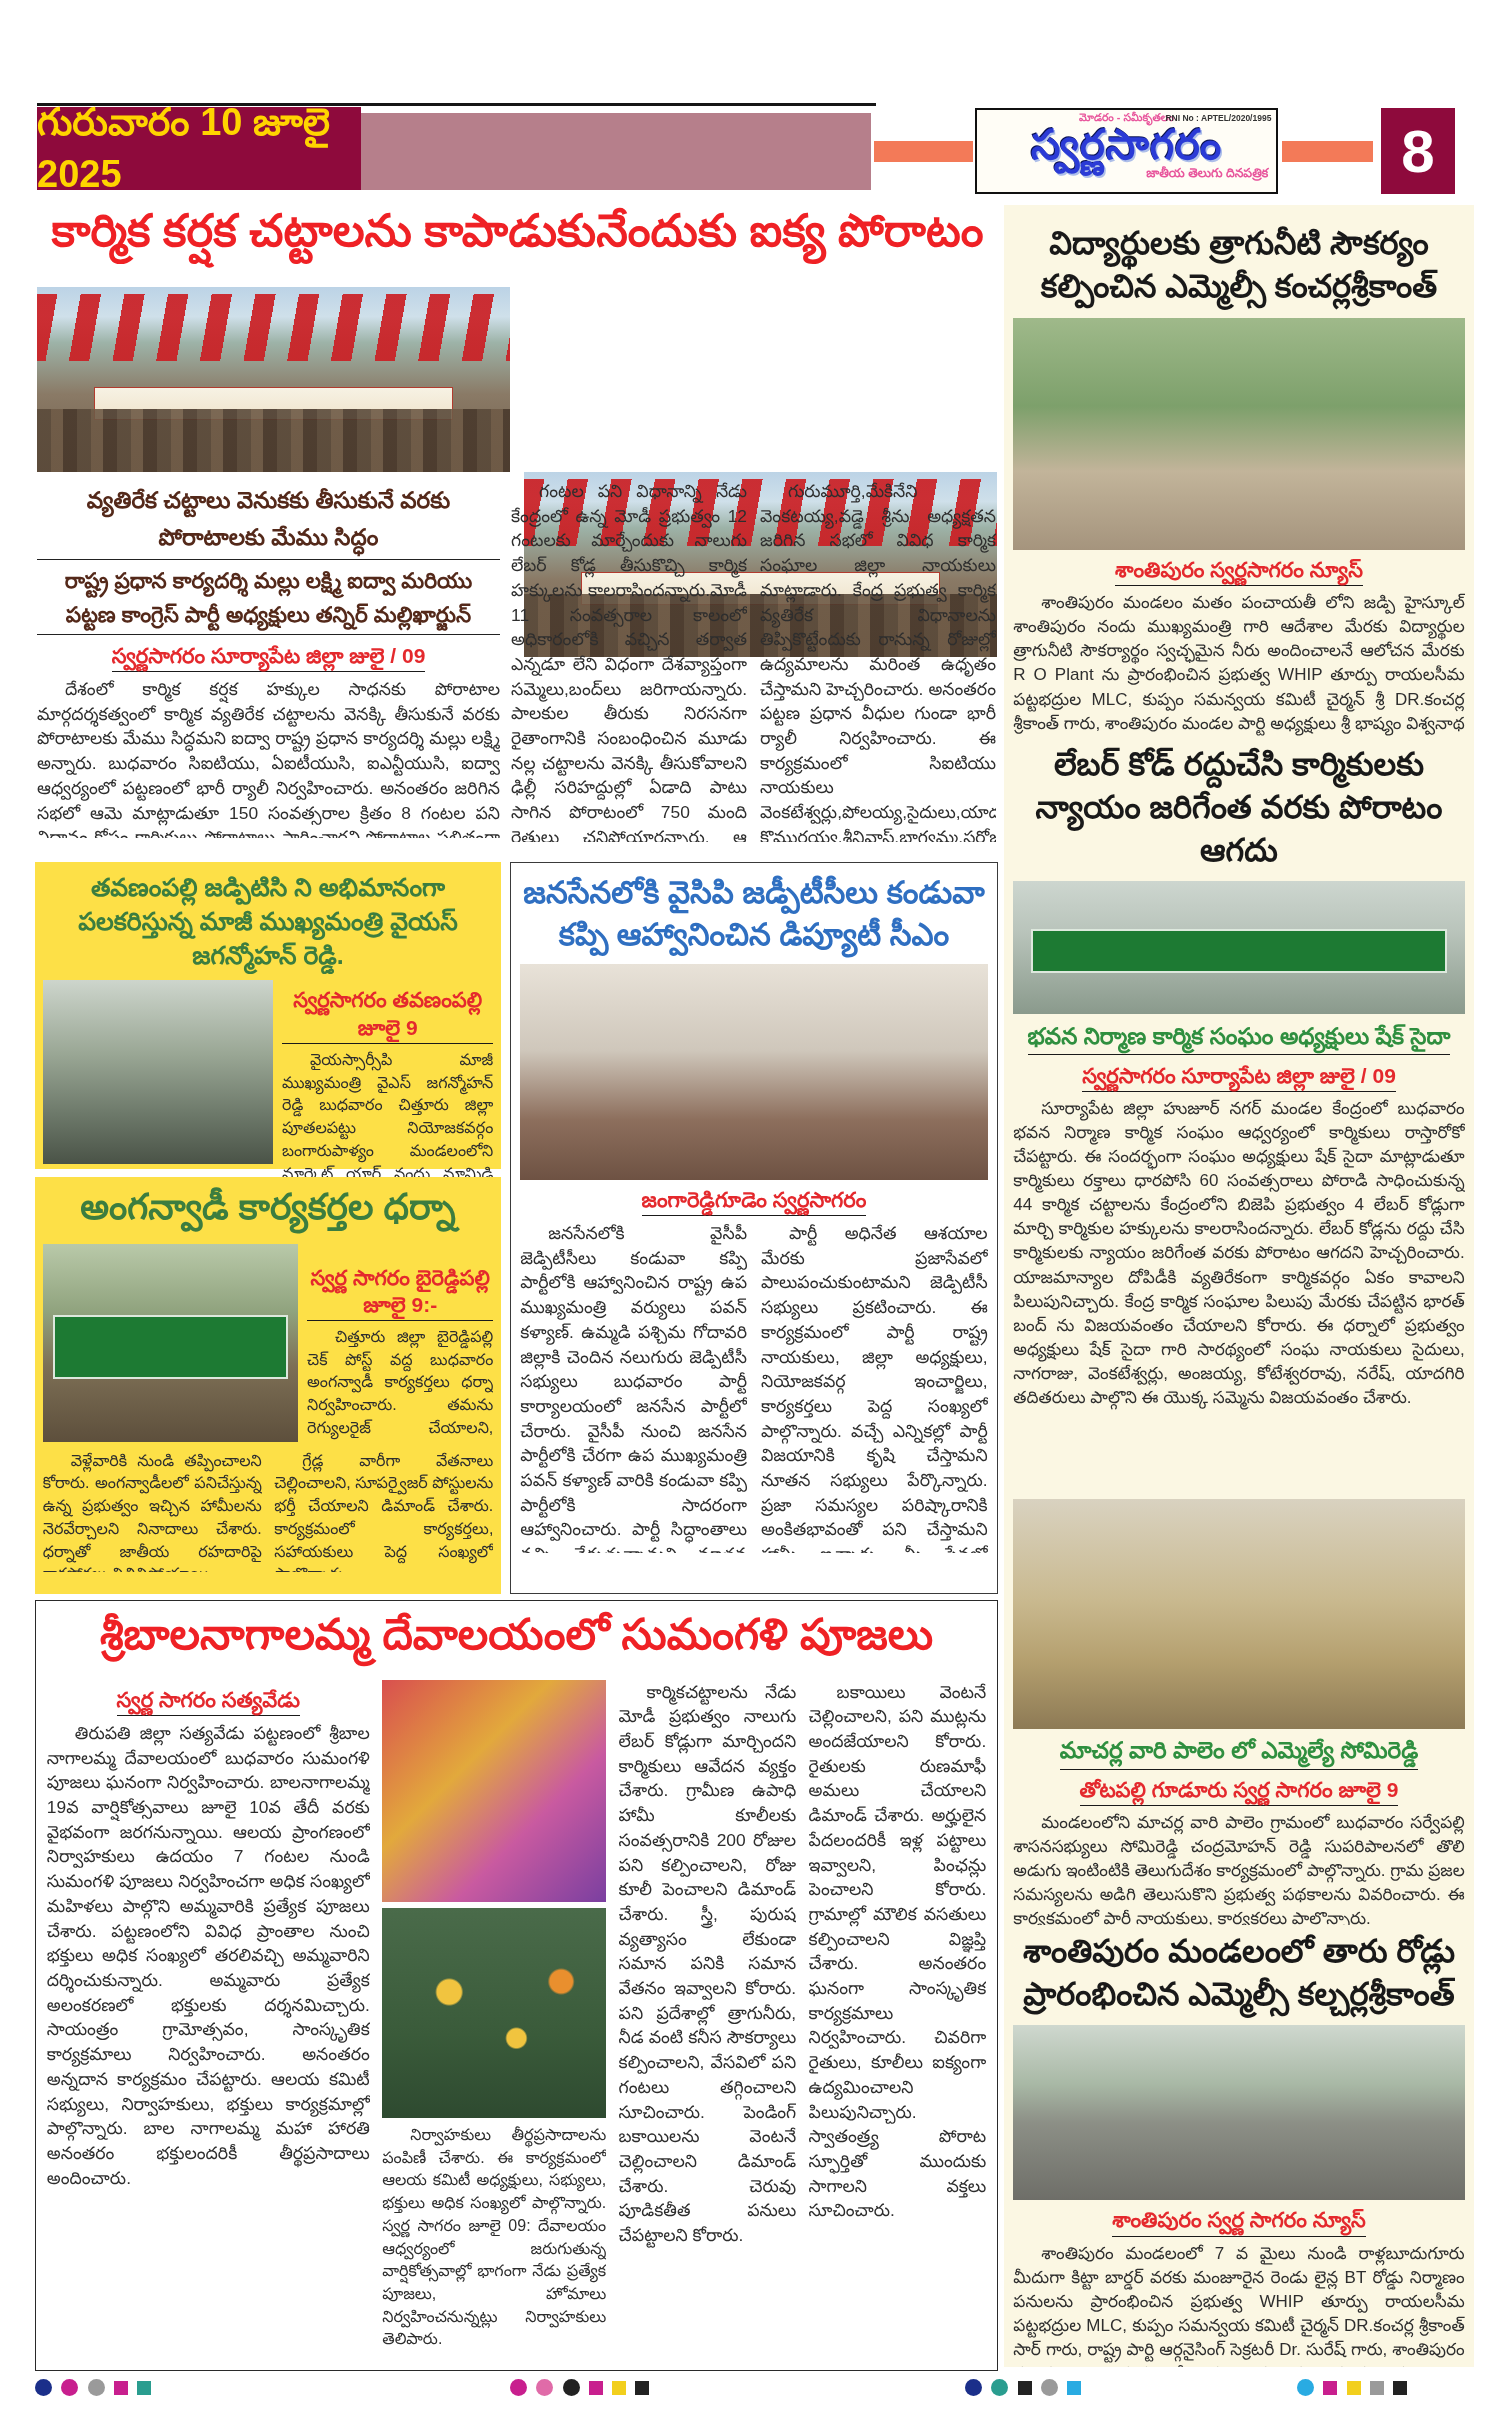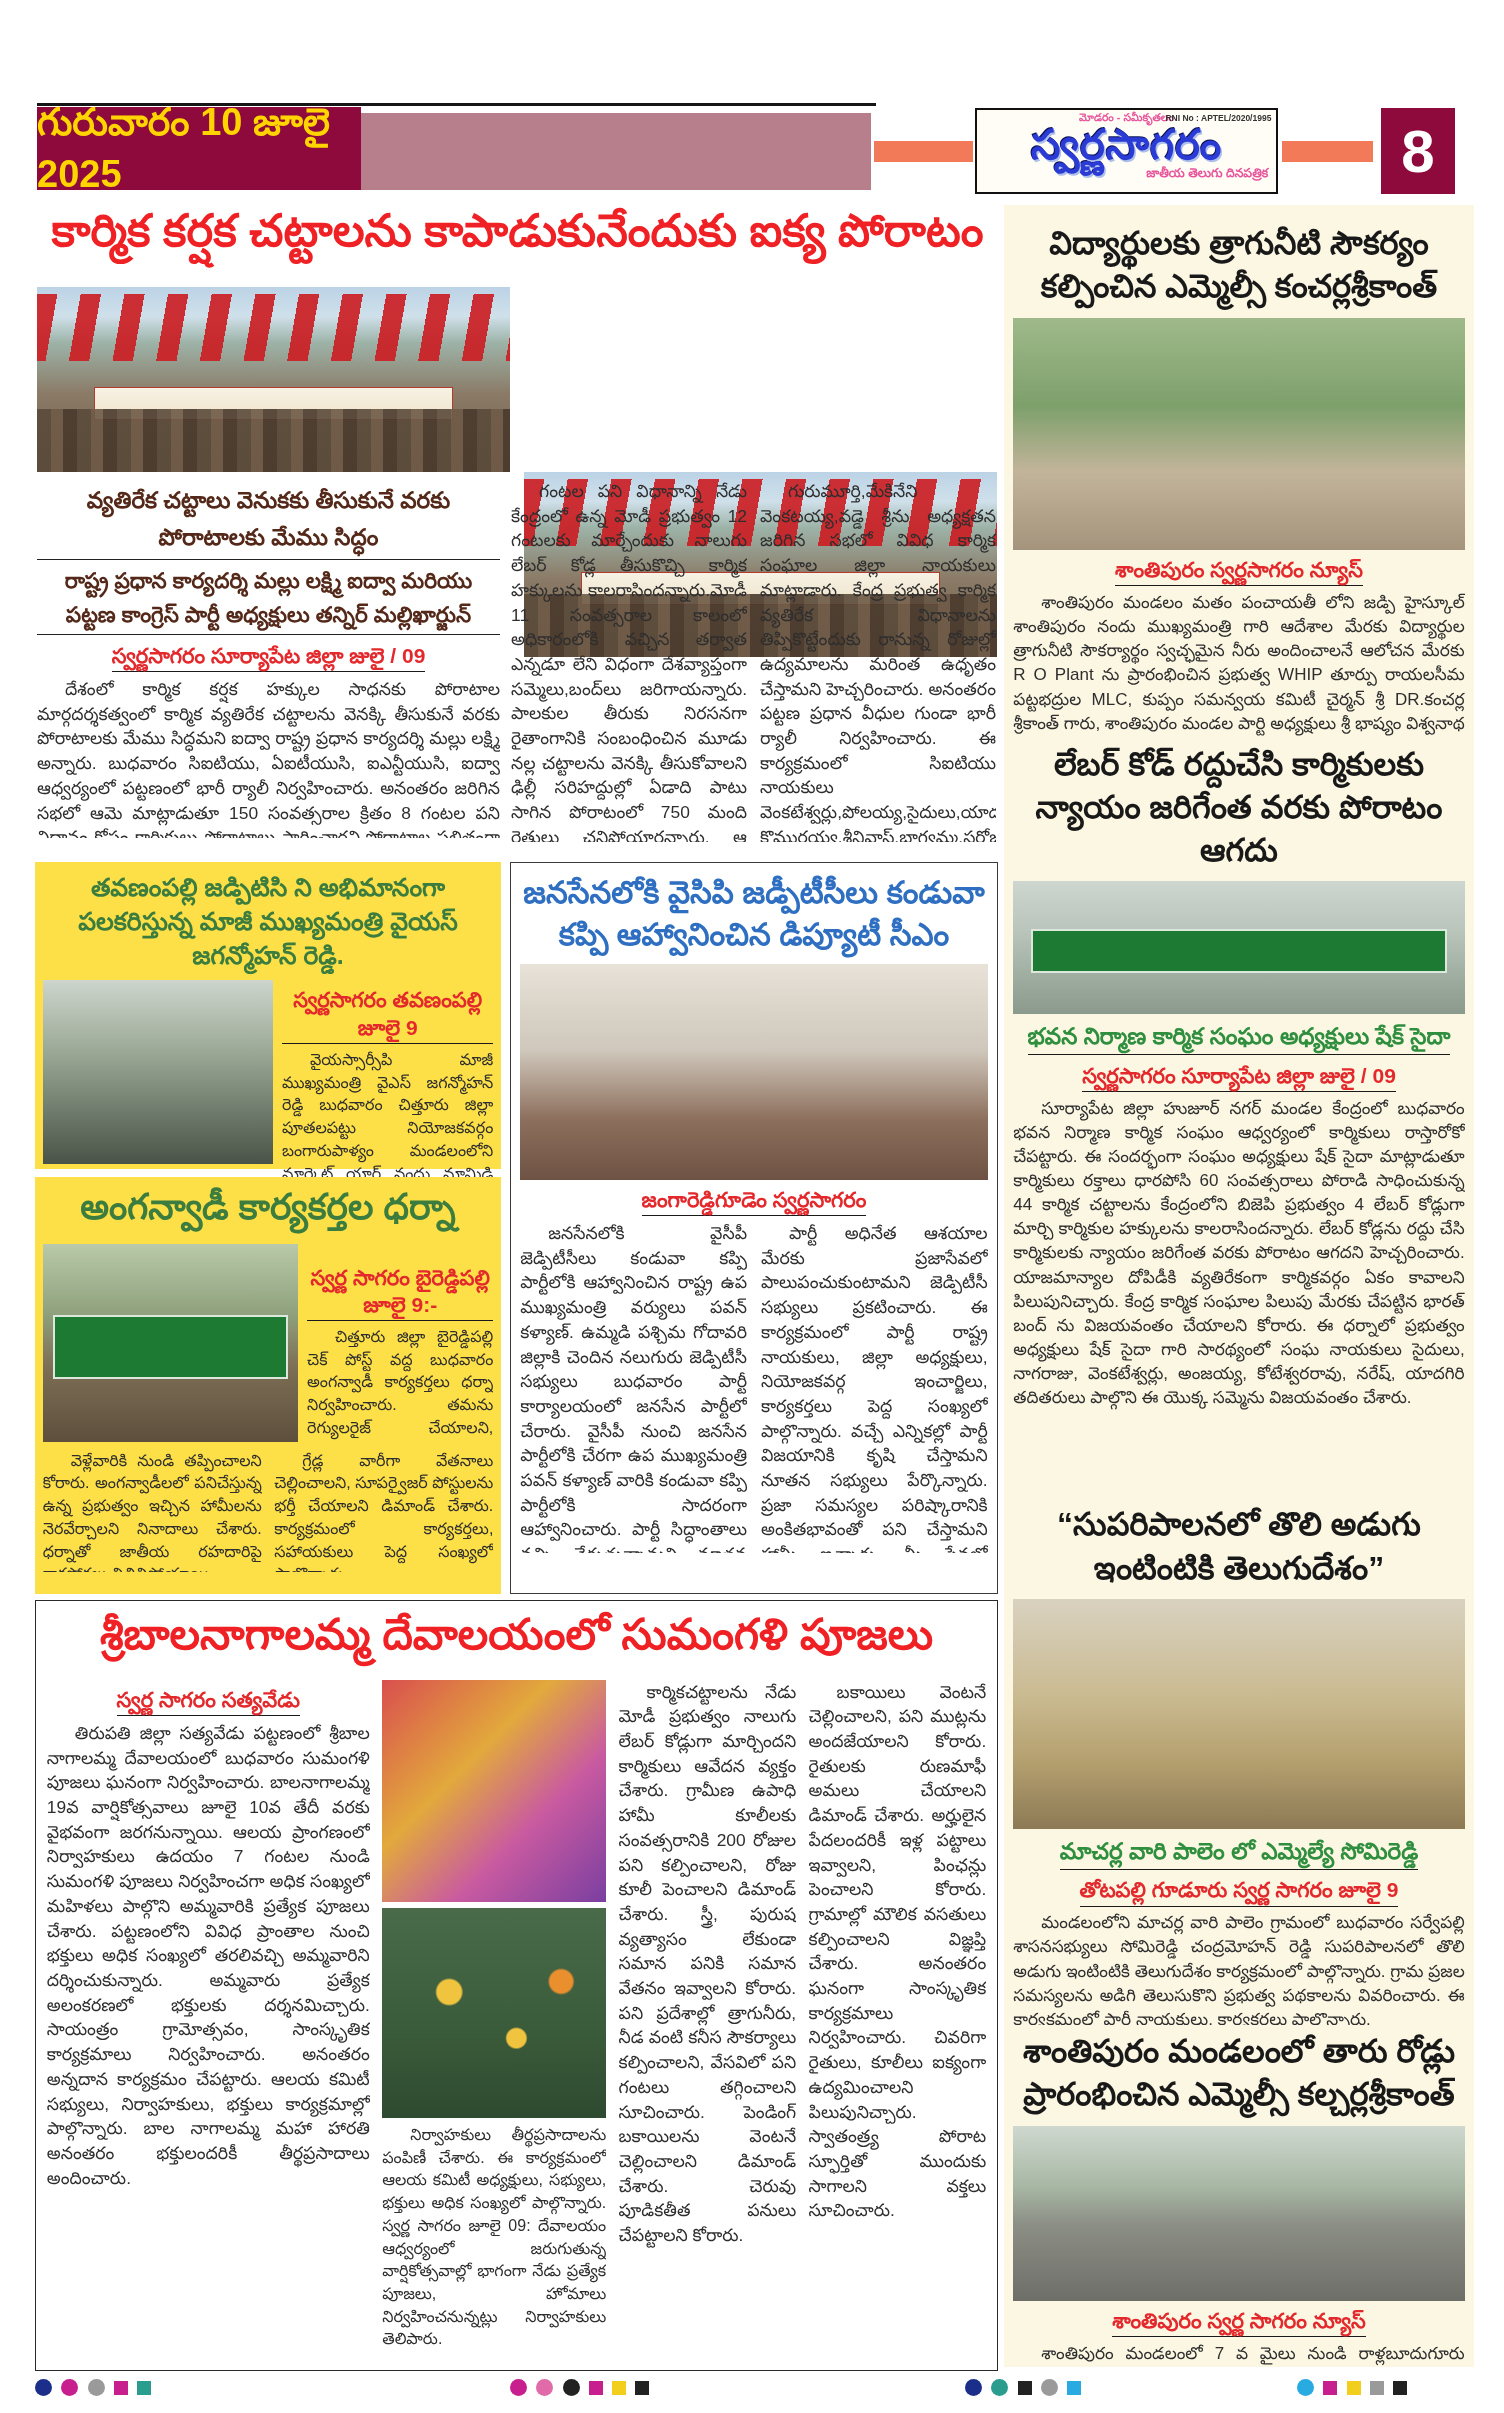--- a/index.html
+++ b/index.html
@@ -221,21 +221,20 @@
     <div class="body-txt rBody" id="r1Body">శాంతిపురం మండలం మతం పంచాయతీ లోని జడ్పి హైస్కూల్ శాంతిపురం నందు ముఖ్యమంత్రి గారి ఆదేశాల మేరకు విద్యార్థుల త్రాగునీటి సౌకర్యార్థం స్వచ్ఛమైన నీరు అందించాలనే ఆలోచన మేరకు R O Plant ను ప్రారంభించిన ప్రభుత్వ WHIP తూర్పు రాయలసీమ పట్టభద్రుల MLC, కుప్పం సమన్వయ కమిటీ చైర్మన్ శ్రీ DR.కంచర్ల శ్రీకాంత్ గారు, శాంతిపురం మండల పార్టి అధ్యక్షులు శ్రీ భాష్యం విశ్వనాథ నాయుడు గారు,cluster ఇంచార్జి లు, యూనిట్ ఇంచార్జి లు,స్థానిక తెలుగుదేశం పార్టీ నాయకులు కార్యకర్తలు పాల్గొని ప్రారంభించడం జరిగింది</div>
 
     <div class="rHead">లేబర్ కోడ్ రద్దుచేసి కార్మికులకు న్యాయం జరిగేంత వరకు పోరాటం ఆగదు</div>
     <div class="ph ph-banner rPhoto" id="r2Photo">
       <div class="ov-greenbanner"></div>
     </div>
     <div class="capG"><span>భవన నిర్మాణ కార్మిక సంఘం అధ్యక్షులు షేక్ సైదా</span></div>
     <div class="dateline"><span>స్వర్ణసాగరం సూర్యాపేట జిల్లా జులై / 09</span></div>
     <div class="body-txt rBody" id="r2Body">సూర్యాపేట జిల్లా హుజూర్ నగర్ మండల కేంద్రంలో బుధవారం భవన నిర్మాణ కార్మిక సంఘం ఆధ్వర్యంలో కార్మికులు రాస్తారోకో చేపట్టారు. ఈ సందర్భంగా సంఘం అధ్యక్షులు షేక్ సైదా మాట్లాడుతూ కార్మికులు రక్తాలు ధారపోసి 60 సంవత్సరాలు పోరాడి సాధించుకున్న 44 కార్మిక చట్టాలను కేంద్రంలోని బిజెపి ప్రభుత్వం 4 లేబర్ కోడ్లుగా మార్చి కార్మికుల హక్కులను కాలరాసిందన్నారు. లేబర్ కోడ్లను రద్దు చేసి కార్మికులకు న్యాయం జరిగేంత వరకు పోరాటం ఆగదని హెచ్చరించారు. యాజమాన్యాల దోపిడీకి వ్యతిరేకంగా కార్మికవర్గం ఏకం కావాలని పిలుపునిచ్చారు. కేంద్ర కార్మిక సంఘాల పిలుపు మేరకు చేపట్టిన భారత్ బంద్ ను విజయవంతం చేయాలని కోరారు. ఈ ధర్నాలో ప్రభుత్వం అధ్యక్షులు షేక్ సైదా గారి సారథ్యంలో సంఘ నాయకులు సైదులు, నాగరాజు, వెంకటేశ్వర్లు, అంజయ్య, కోటేశ్వరరావు, నరేష్, యాదగిరి తదితరులు పాల్గొని ఈ యొక్క సమ్మెను విజయవంతం చేశారు.</div>
 
-    <div class="rHead">“సుపరిపాలనలో తొలి అడుగు ఇంటింటికి తెలుగుదేశం”</div>
     <div class="ph ph-hay rPhoto" id="r3Photo"></div>
     <div class="capG"><span>మాచర్ల వారి పాలెం లో ఎమ్మెల్యే సోమిరెడ్డి</span></div>
     <div class="dateline"><span>తోటపల్లి గూడూరు స్వర్ణ సాగరం జూలై 9</span></div>
     <div class="body-txt rBody" id="r3Body">మండలంలోని మాచర్ల వారి పాలెం గ్రామంలో బుధవారం సర్వేపల్లి శాసనసభ్యులు సోమిరెడ్డి చంద్రమోహన్ రెడ్డి సుపరిపాలనలో తొలి అడుగు ఇంటింటికి తెలుగుదేశం కార్యక్రమంలో పాల్గొన్నారు. గ్రామ ప్రజల సమస్యలను అడిగి తెలుసుకొని ప్రభుత్వ పథకాలను వివరించారు. ఈ కార్యక్రమంలో పార్టీ నాయకులు, కార్యకర్తలు పాల్గొన్నారు.</div>
 
     <div class="rHead">శాంతిపురం మండలంలో తారు రోడ్లు ప్రారంభించిన ఎమ్మెల్సీ కల్చర్లశ్రీకాంత్</div>
     <div class="ph ph-road rPhoto" id="r4Photo"></div>
     <div class="dateline"><span>శాంతిపురం స్వర్ణ సాగరం న్యూస్</span></div>
     <div class="body-txt rBody" id="r4Body">శాంతిపురం మండలంలో 7 వ మైలు నుండి రాళ్లబూదుగూరు మీదుగా కిట్టా బార్డర్ వరకు మంజూరైన రెండు లైన్ల BT రోడ్డు నిర్మాణం పనులను ప్రారంభించిన ప్రభుత్వ WHIP తూర్పు రాయలసీమ పట్టభద్రుల MLC, కుప్పం సమన్వయ కమిటీ చైర్మన్ DR.కంచర్ల శ్రీకాంత్ సార్ గారు, రాష్ట్ర పార్టి ఆర్గనైసింగ్ సెక్రటరీ Dr. సురేష్ గారు, శాంతిపురం మండల పార్టి అధ్యక్షులు శ్రీ భాష్యం విశ్వనాథ నాయుడు గారు,cluster ఇంచార్జి లు, యూనిట్ ఇంచార్జి లు,స్థానిక తెలుగుదేశం పార్టీ నాయకులు కార్యకర్తలు పాల్గొని ప్రారంభించడం జరిగింది</div>
   </div>

